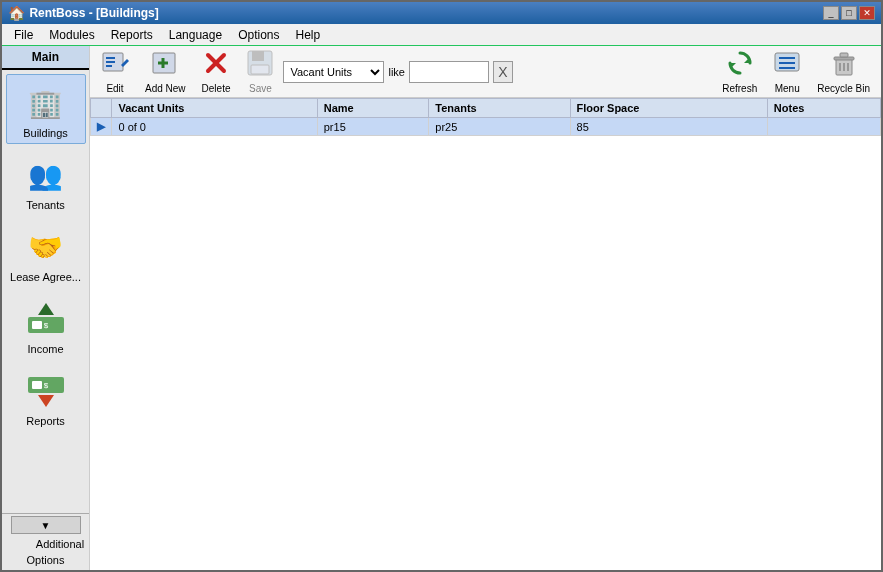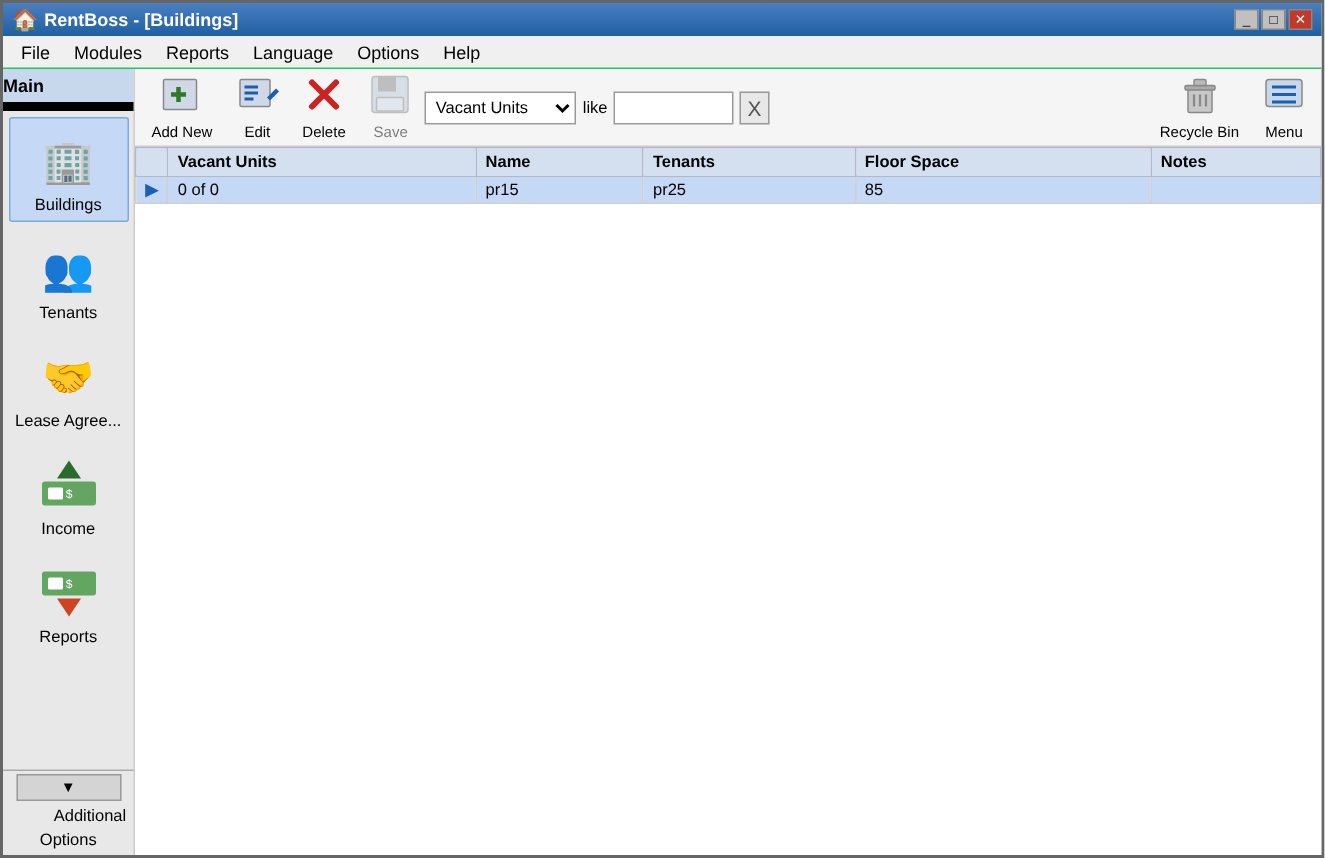--- a/index.html
+++ b/index.html
@@ -15,21 +15,21 @@
 
     
     .menubar { background: #f0f0f0; border-bottom: 1px solid #22c55e; display: flex; align-items: center; height: 22px; padding: 0 4px; }
     .menu-item { padding: 2px 8px; cursor: pointer; font-size: 12px; }
 
     
     .main-layout { display: flex; flex: 1; overflow: hidden; }
 
     
     .sidebar { width: 88px; background: #e8e8e8; border-right: 1px solid #ccc; display: flex; flex-direction: column; }
-    .sidebar-main-label { background: #c8d8ec; padding: 4px 0; font-weight: bold; font-size: 12px; border-bottom: 6px solid #000000; }
+    .sidebar-main-label { background: #c8d8ec; text-align: center; padding: 4px 0; font-weight: bold; font-size: 12px; border-bottom: 2px solid #000000; }
     .sidebar-items { flex: 1; display: flex; flex-direction: column; align-items: center; padding-top: 4px; gap: 2px; }
     .sidebar-item { width: 80px; display: flex; flex-direction: column; align-items: center; padding: 4px 2px; cursor: pointer; border: 1px solid transparent; border-radius: 2px; }
     .sidebar-item.active { background: #c5d8f5; border-color: #7aabda; }
     .sidebar-item .icon { width: 48px; height: 48px; display: flex; align-items: center; justify-content: center; font-size: 28px; }
     .sidebar-item .label { font-size: 11px; text-align: left; color: #000; }
     .sidebar-bottom { border-top: 1px solid #aaa; padding: 2px; display: flex; flex-direction: column; align-items: center; }
     .sidebar-scroll-btn { width: 70px; height: 18px; background: #d4d4d4; border: 1px solid #999; display: flex; align-items: center; justify-content: center; cursor: pointer; font-size: 10px; margin-bottom: 2px; }
     .sidebar-additional { font-size: 11px; text-align: center; cursor: pointer; padding: 2px; margin-left: 29px; }
     .sidebar-options { font-size: 11px; text-align: center; cursor: pointer; padding: 2px; }
 
@@ -132,38 +132,38 @@
         <div class="sidebar-options">Options</div>
       </div>
     </div>
 
     <div class="content-area">
 
       <div class="toolbar">
         <div class="tool-btn">
           <span class="icon">
             <svg width="28" height="28" viewBox="0 0 28 28">
-              <rect x="2" y="4" width="22" height="20" rx="1" fill="#d0d8e8" stroke="#888" stroke-width="1"></rect>
-              <line x1="12" y1="9" x2="12" y2="19" stroke="#2a7a2a" stroke-width="3"></line>
-              <line x1="7" y1="14" x2="17" y2="14" stroke="#2a7a2a" stroke-width="3"></line>
-            </svg>
-          </span>
-          <span class="label">Add New</span>
-        </div>
-        <div class="tool-btn">
-          <span class="icon">
-            <svg width="28" height="28" viewBox="0 0 28 28">
               <rect x="2" y="4" width="20" height="18" rx="1" fill="#d0d8e8" stroke="#888" stroke-width="1"></rect>
               <line x1="5" y1="9" x2="14" y2="9" stroke="#1a5fb4" stroke-width="2"></line>
               <line x1="5" y1="13" x2="14" y2="13" stroke="#1a5fb4" stroke-width="2"></line>
               <line x1="5" y1="17" x2="11" y2="17" stroke="#1a5fb4" stroke-width="2"></line>
               <polygon points="20,16 26,10 28,12 22,18" fill="#1a5fb4"></polygon>
             </svg>
           </span>
           <span class="label">Edit</span>
+        </div>
+        <div class="tool-btn">
+          <span class="icon">
+            <svg width="28" height="28" viewBox="0 0 28 28">
+              <rect x="2" y="4" width="22" height="20" rx="1" fill="#d0d8e8" stroke="#888" stroke-width="1"></rect>
+              <line x1="12" y1="9" x2="12" y2="19" stroke="#2a7a2a" stroke-width="3"></line>
+              <line x1="7" y1="14" x2="17" y2="14" stroke="#2a7a2a" stroke-width="3"></line>
+            </svg>
+          </span>
+          <span class="label">Add New</span>
         </div>
         <div class="tool-btn">
           <span class="icon">
             <svg width="28" height="28" viewBox="0 0 28 28">
               <line x1="6" y1="6" x2="22" y2="22" stroke="#cc2222" stroke-width="4" stroke-linecap="round"></line>
               <line x1="22" y1="6" x2="6" y2="22" stroke="#cc2222" stroke-width="4" stroke-linecap="round"></line>
             </svg>
           </span>
           <span class="label">Delete</span>
         </div>
@@ -186,40 +186,51 @@
           </select>
           <span class="filter-label">like</span>
           <input class="filter-input" type="text" value="" style="">
           <div class="filter-clear">X</div>
         </div>
         <div class="toolbar-spacer"></div>
 
         <div class="tool-btn">
           <span class="icon">
             <svg width="28" height="28" viewBox="0 0 28 28">
+              <path d="M14 4 A10 10 0 0 1 24 14" fill="none" stroke="#2a8a3a" stroke-width="3" stroke-linecap="round"></path>
+              <path d="M14 24 A10 10 0 0 1 4 14" fill="none" stroke="#2a8a3a" stroke-width="3" stroke-linecap="round"></path>
+              <polygon points="24,8 24,14 18,14" fill="#2a8a3a"></polygon>
+              <polygon points="4,20 4,14 10,14" fill="#2a8a3a"></polygon>
+            </svg>
+          </span>
+          <span class="label">Refresh</span>
+        </div>
+        <div class="tool-btn">
+          <span class="icon">
+            <svg width="28" height="28" viewBox="0 0 28 28">
+              <rect x="2" y="4" width="24" height="18" rx="2" fill="#c8d8e8" stroke="#888" stroke-width="1"></rect>
+              <line x1="6" y1="9" x2="22" y2="9" stroke="#1a5fb4" stroke-width="2"></line>
+              <line x1="6" y1="14" x2="22" y2="14" stroke="#1a5fb4" stroke-width="2"></line>
+              <line x1="6" y1="19" x2="22" y2="19" stroke="#1a5fb4" stroke-width="2"></line>
+            </svg>
+          </span>
+          <span class="label">Menu</span>
+        </div>
+        <div class="tool-btn">
+          <span class="icon">
+            <svg width="28" height="28" viewBox="0 0 28 28">
               <rect x="6" y="10" width="16" height="16" rx="1" fill="#c8c8c8" stroke="#888" stroke-width="1"></rect>
               <rect x="4" y="8" width="20" height="3" rx="1" fill="#aaa" stroke="#888" stroke-width="1"></rect>
               <rect x="10" y="4" width="8" height="4" rx="1" fill="#bbb" stroke="#888" stroke-width="1"></rect>
               <line x1="10" y1="14" x2="10" y2="22" stroke="#888" stroke-width="1.5"></line>
               <line x1="14" y1="14" x2="14" y2="22" stroke="#888" stroke-width="1.5"></line>
               <line x1="18" y1="14" x2="18" y2="22" stroke="#888" stroke-width="1.5"></line>
             </svg>
           </span>
           <span class="label">Recycle Bin</span>
-        </div>
-        <div class="tool-btn">
-          <span class="icon">
-            <svg width="28" height="28" viewBox="0 0 28 28">
-              <rect x="2" y="4" width="24" height="18" rx="2" fill="#c8d8e8" stroke="#888" stroke-width="1"></rect>
-              <line x1="6" y1="9" x2="22" y2="9" stroke="#1a5fb4" stroke-width="2"></line>
-              <line x1="6" y1="14" x2="22" y2="14" stroke="#1a5fb4" stroke-width="2"></line>
-              <line x1="6" y1="19" x2="22" y2="19" stroke="#1a5fb4" stroke-width="2"></line>
-            </svg>
-          </span>
-          <span class="label">Menu</span>
         </div>
       </div>
 
       <div class="grid-area">
         <table class="grid-table">
           <thead>
             <tr>
               <th style="width:16px;"></th>
               <th>Vacant Units</th>
               <th>Name</th>

